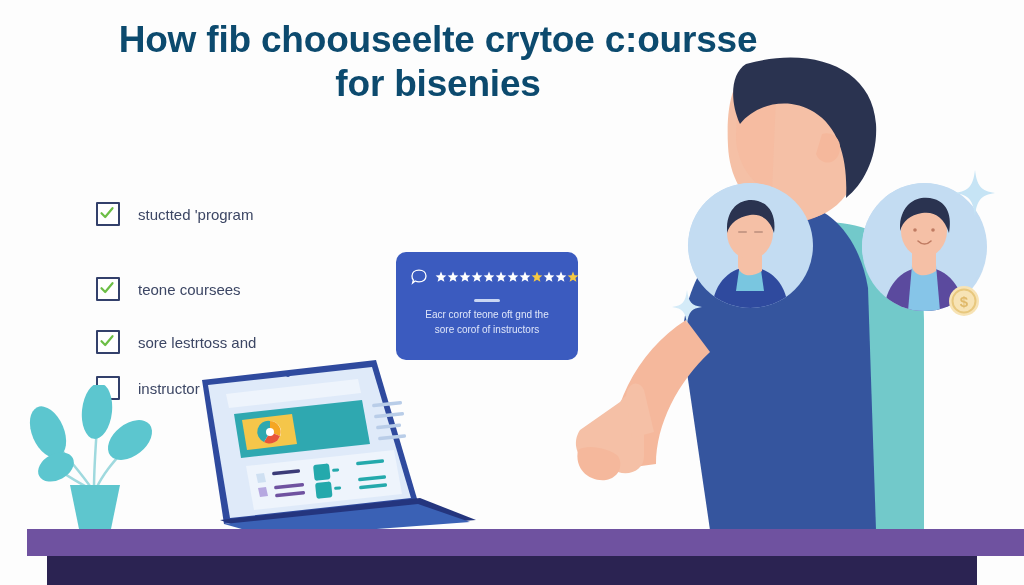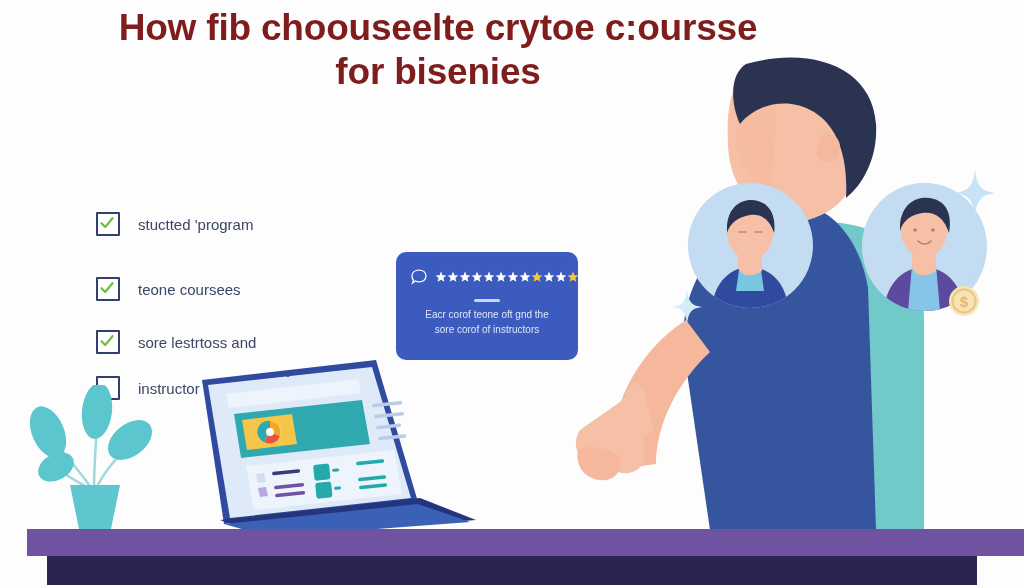--- a/index.html
+++ b/index.html
@@ -16,24 +16,24 @@
     width: 1024px;
     height: 585px;
     background: #fdfdfd;
     overflow: hidden;
   }
 
   
   .title {
     position: absolute;
     left: 58px;
-    top: 6px;
+    top: 18px;
     width: 760px;
     text-align: center;
-    color: #7f1d1d;
+    color: #0c4a6e;
     font-weight: bold;
     font-size: 37px;
     line-height: 1.18;
     letter-spacing: -0.2px;
   }
   .title-line { display: block; }
   .title-line2 { text-align: center; }
 
   
   .checklist {
@@ -41,21 +41,21 @@
     left: 96px;
     top: 196px;
     width: 300px;
   }
   .check-row {
     position: absolute;
     display: flex;
     align-items: center;
     gap: 18px;
   }
-  .check-row.r0 { top: 16px; }
+  .check-row.r0 { top: 6px; }
   .check-row.r1 { top: 81px; }
   .check-row.r2 { top: 134px; }
   .check-row.r3 { top: 180px; }
 
   .checkbox {
     width: 20px;
     height: 20px;
     border: 2px solid #33406b;
     background: #ffffff;
     flex: 0 0 auto;

